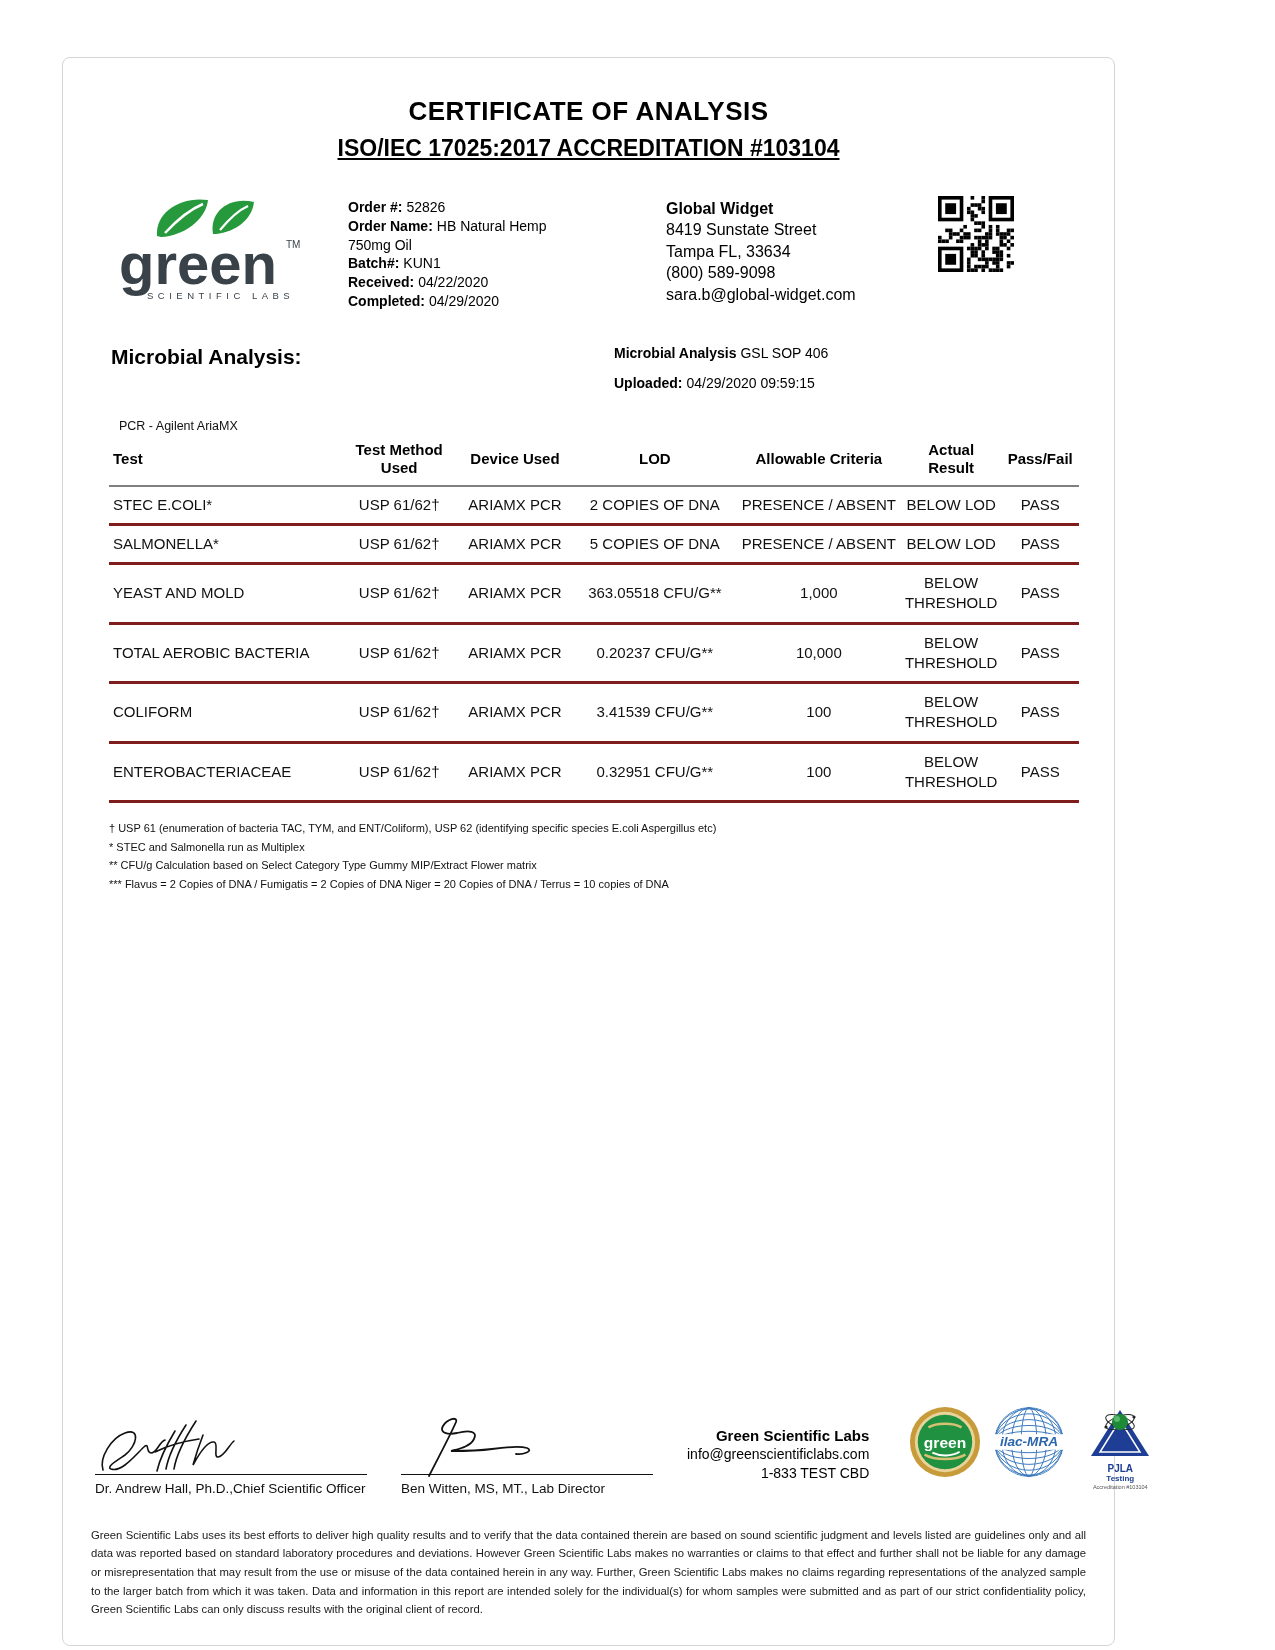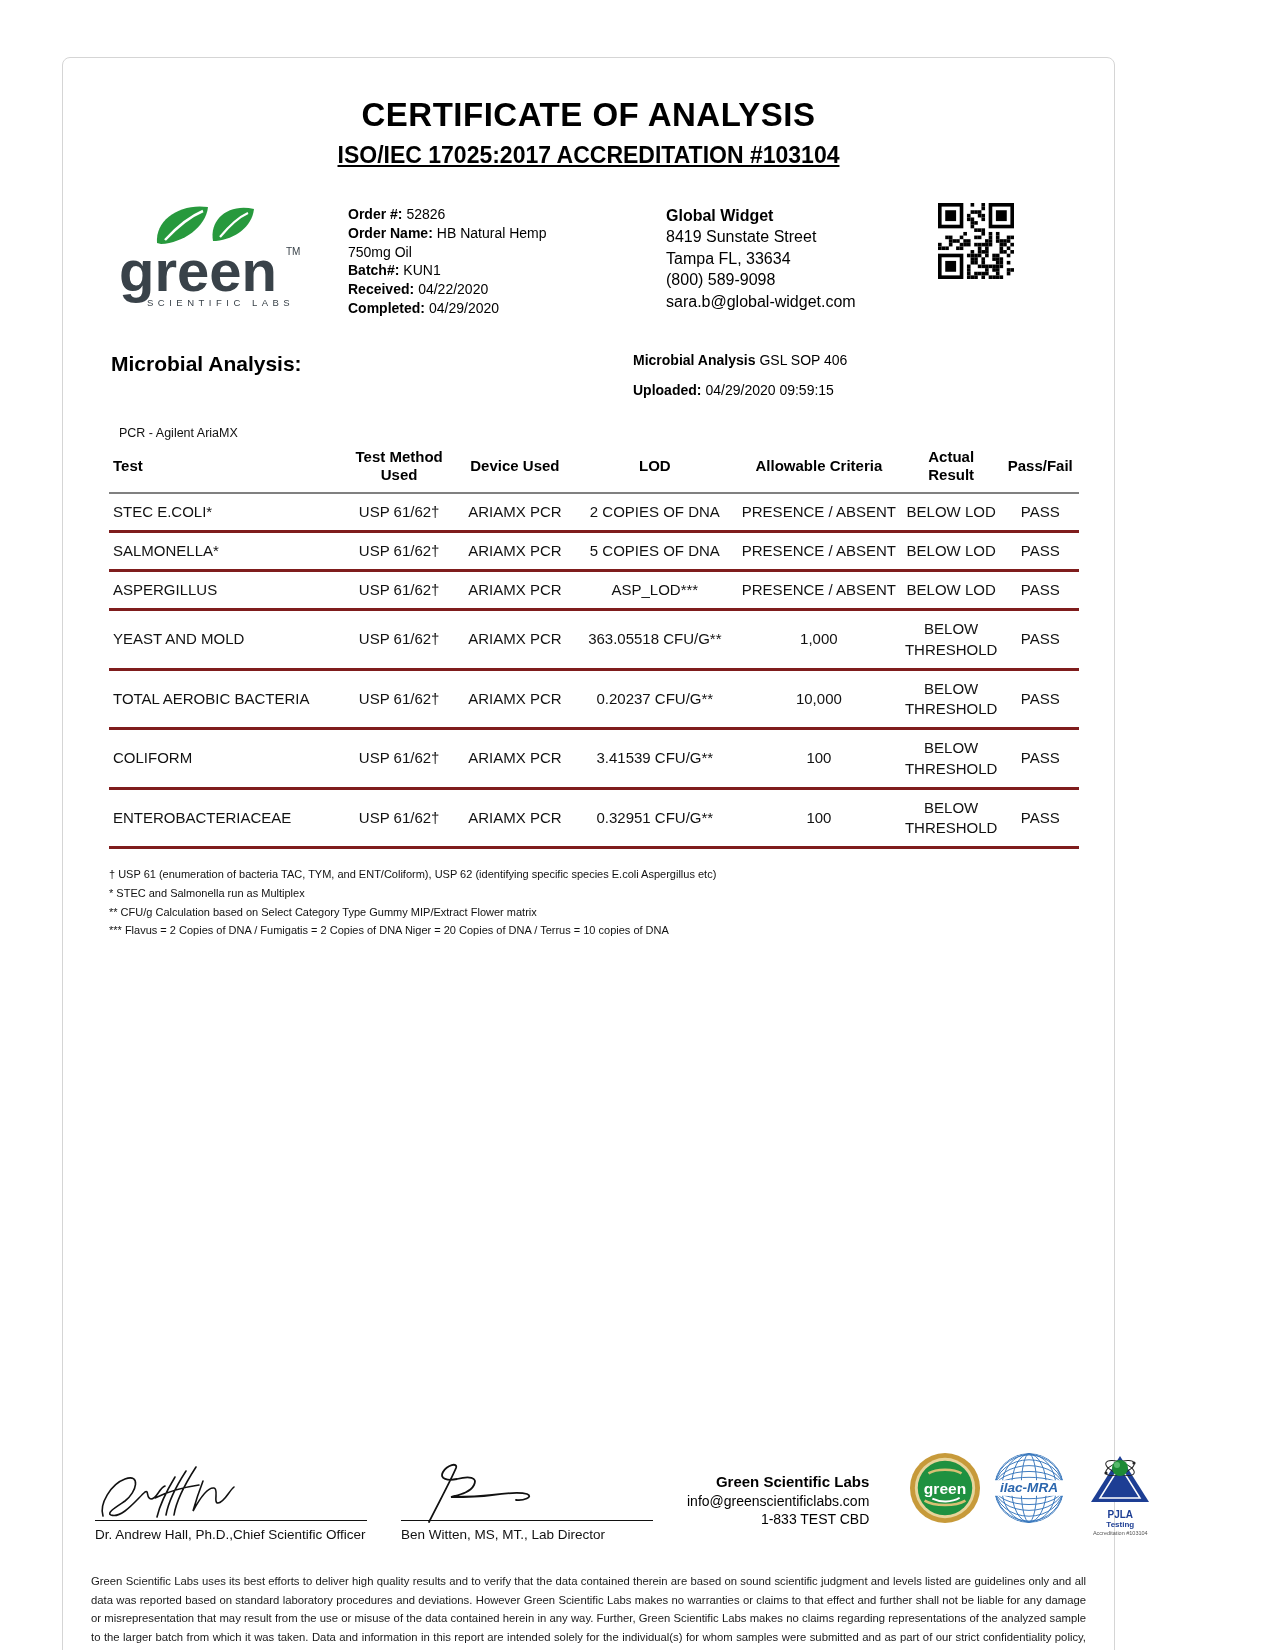--- a/index.html
+++ b/index.html
@@ -4,36 +4,36 @@
 <style>
   * { margin:0; padding:0; box-sizing:border-box; }
   html,body { background:#fff; width:1275px; height:1650px; font-family:"Liberation Sans", sans-serif; color:#000; }
   .sheet {
     width:1053px; margin:57px 0 0 62px; min-height:1450px;
     border:1px solid #d5d5d5; border-radius:8px;
     padding:26px 28px 26px; position:relative; background:#fff;
   }
   
   .title-block { text-align:center; margin-top:12px; }
-  .title { font-size:33px; font-weight:bold; letter-spacing:.5px; }
+  .title { font-size:26px; font-weight:bold; letter-spacing:.5px; }
   .subtitle { font-size:23px; font-weight:bold; margin-top:8px;text-decoration:underline; }
 
   
   .info-row { display:flex; margin-top:30px; margin-left:20px; align-items:flex-start; }
   .logo-wrap { width:200px; flex:none; }
   .order-info { width:218px; flex:none; margin-left:37px; font-size:14px; line-height:1.34; margin-top:6px; }
   .client-info { width:210px; flex:none; margin-left:100px; font-size:16px; line-height:1.34; margin-top:6px; }
   .lbl { font-weight:bold; }
   .val { margin-left:4px; }
   .qr-wrap { margin-left:62px; margin-top:4px; flex:none; }
 
   
   .section-row { position:relative; margin-left:20px; margin-top:34px; height:74px; }
   .section-heading { font-size:21px; font-weight:bold; margin-top:6px; }
-  .sop-block { position:absolute; left:522px; top:0; font-size:14px; }
+  .sop-block { position:absolute; left:503px; top:0; font-size:14px; }
   .sop-line2 { margin-top:14px; }
   .pcr-note { margin-left:28px; font-size:12.5px; color:#111; }
 
   
   table.results { width:970px; margin-left:18px; border-collapse:collapse; margin-top:2px; }
   table.results th {
     font-size:15px; font-weight:bold; text-align:center; vertical-align:middle;
     padding:6px 4px 8px; line-height:1.2; border-bottom:2px solid #808080;
   }
   table.results th.col-test { text-align:left; }
@@ -286,29 +286,20 @@
         <tr>
           <td class="col-test">SALMONELLA*</td>
           <td>USP 61/62†</td>
           <td>ARIAMX PCR</td>
           <td>5 COPIES OF DNA</td>
           <td>PRESENCE / ABSENT</td>
           <td>BELOW LOD</td>
           <td>PASS</td>
         </tr>
         <tr>
-          <td class="col-test">ASPERGILLUS</td>
-          <td>USP 61/62†</td>
-          <td>ARIAMX PCR</td>
-          <td>ASP_LOD***</td>
-          <td>PRESENCE / ABSENT</td>
-          <td>BELOW LOD</td>
-          <td>PASS</td>
-        </tr>
-        <tr>
           <td class="col-test">YEAST AND MOLD</td>
           <td>USP 61/62†</td>
           <td>ARIAMX PCR</td>
           <td>363.05518 CFU/G**</td>
           <td>1,000</td>
           <td>BELOW THRESHOLD</td>
           <td>PASS</td>
         </tr>
         <tr>
           <td class="col-test">TOTAL AEROBIC BACTERIA</td>

